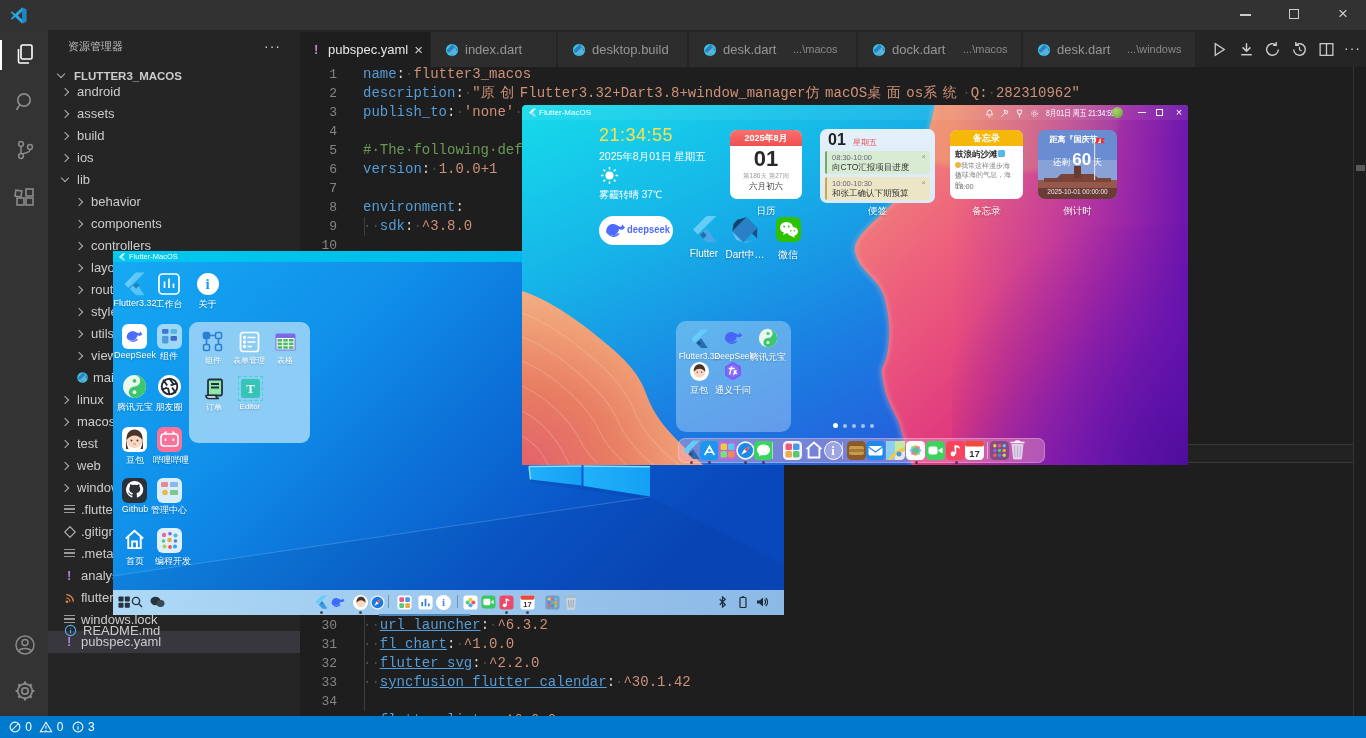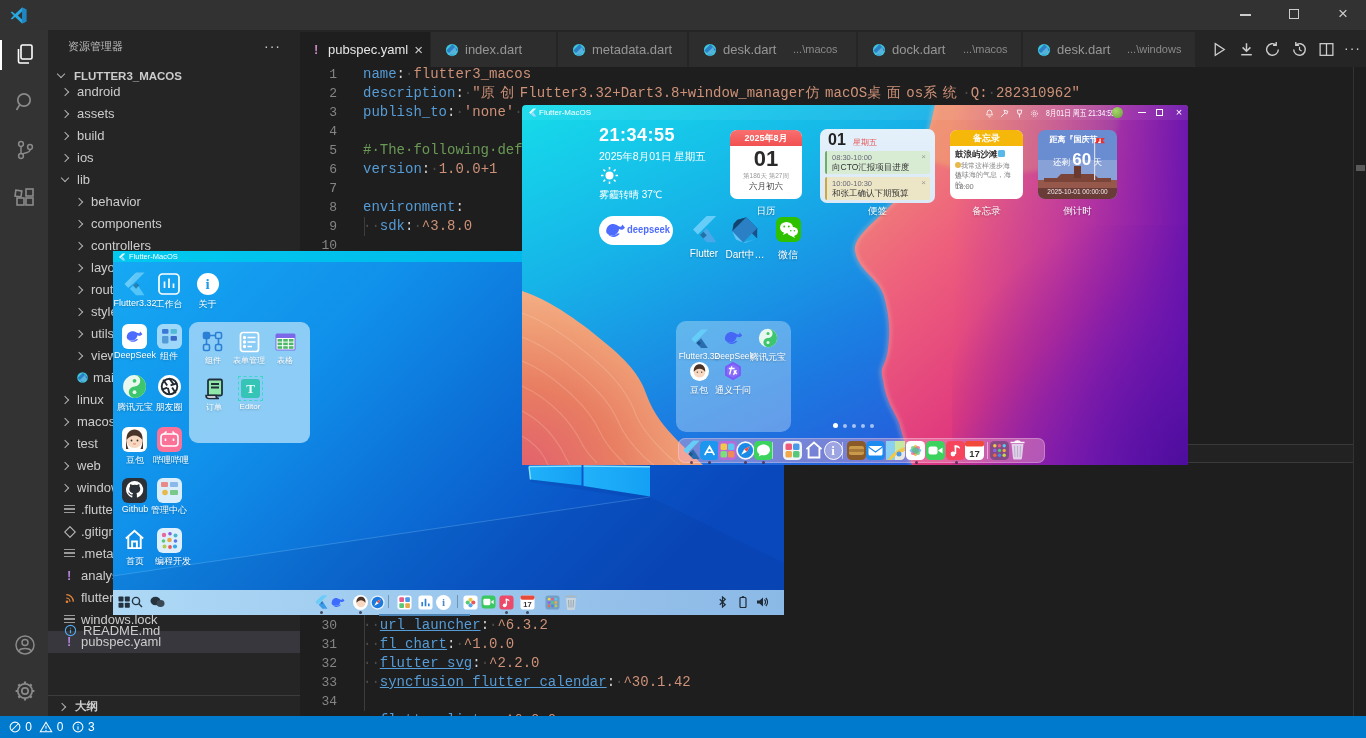--- a/index.html
+++ b/index.html
@@ -217,24 +217,20 @@
       </div>
     <div class="treerow" style="top:620px">
         <svg style="position:absolute;left:16px;top:4px" width="13" height="13" viewBox="0 0 16 16" fill="none" stroke="#52a8e8" stroke-width="1.4">
           <circle cx="8" cy="8" r="6.3"></circle>
           <path d="M8 7.2 V11.5 M8 4.5 V5.5"></path>
         </svg>
         <span style="position:absolute;left:35px">README.md</span>
       </div>
   </div>
 
-  <div class="abs" style="left:48px;top:695px;width:252px;height:21px;border-top:1px solid #3c3c3c;background:#252526">
-    <span class="chev r" style="position:absolute;left:11px;top:8px"></span>
-    <span style="position:absolute;left:27px;top:0;font-size:11.5px;font-weight:bold;color:#cccccc;line-height:21px">大纲</span>
-  </div>
 
   <div class="abs" id="tabbar"></div>
   <div id="tabs">
     <div class="tab active" style="left:300px;width:131px">
         <span style="position:absolute;left:14px;color:#c586c0;font-weight:bold">!</span>
         <span style="position:absolute;left:28px">pubspec.yaml</span>
         <span style="position:absolute;right:7px;color:#cccccc;font-size:15px">×</span>
       </div>
     <div class="tab" style="left:431px;width:126px">
         <svg class="dicon" style="position:absolute;left:14px;top:11px" width="14" height="14" viewBox="0 0 16 16">
@@ -243,21 +239,21 @@
           <path d="M4 12 L11.5 4.5 L13.5 10 L8.5 13.8 Z" fill="#7adcf0" opacity="0.55"></path>
         </svg>
         <span style="position:absolute;left:34px">index.dart</span>
       </div>
     <div class="tab" style="left:558px;width:130px">
         <svg class="dicon" style="position:absolute;left:14px;top:11px" width="14" height="14" viewBox="0 0 16 16">
           <circle cx="8" cy="8" r="7" fill="#3ec6dc"></circle>
           <path d="M1.5 8.5 L8.5 1.5 L14.8 8 L8 14.8 Z" fill="#2b7fc4"></path>
           <path d="M4 12 L11.5 4.5 L13.5 10 L8.5 13.8 Z" fill="#7adcf0" opacity="0.55"></path>
         </svg>
-        <span style="position:absolute;left:34px">metadata.dart</span>
+        <span style="position:absolute;left:34px">desktop.build</span>
       </div>
     <div class="tab" style="left:689px;width:168px">
         <svg class="dicon" style="position:absolute;left:14px;top:11px" width="14" height="14" viewBox="0 0 16 16">
           <circle cx="8" cy="8" r="7" fill="#3ec6dc"></circle>
           <path d="M1.5 8.5 L8.5 1.5 L14.8 8 L8 14.8 Z" fill="#2b7fc4"></path>
           <path d="M4 12 L11.5 4.5 L13.5 10 L8.5 13.8 Z" fill="#7adcf0" opacity="0.55"></path>
         </svg>
         <span style="position:absolute;left:34px">desk.dart</span>
         <span class="sub" style="position:absolute;left:98px">...\macos</span>
       </div>
@@ -725,21 +721,21 @@
     <svg class="abs" style="left:508px;top:3.5px" width="9" height="9" viewBox="0 0 16 16" fill="none" stroke="#fff" stroke-width="1.4">
         <circle cx="8" cy="8" r="2.5"></circle>
         <circle cx="8" cy="8" r="5.5" stroke-dasharray="2.3 2.3"></circle>
       </svg>
     <div class="abs" style="left:524px;top:2.5px;color:#ffffff;font-size:8.5px;line-height:10px;white-space:nowrap;transform:scaleX(0.8);transform-origin:0 50%">8月01日 周五 21:34:55</div>
     <div class="abs" style="left:590px;top:1.5px;width:11px;height:11px;border-radius:50%;background:radial-gradient(circle at 35% 35%, #a8d86a, #6a9a3a);overflow:hidden"></div>
     <div class="abs" style="left:616px;top:7px;width:8px;height:1.4px;background:#ffffff"></div>
     <div class="abs" style="left:634px;top:3.5px;width:7px;height:7px;border:1.2px solid #ffffff"></div>
     <div class="abs" style="left:652px;top:1px;width:10px;height:12px;color:#ffffff;font-size:11px;line-height:12px;text-align:center">×</div>
     <div id="w2widgets">
-      <div class="abs" style="left:77px;top:20px;color:#ffffff;font-size:18px;font-weight:bold;letter-spacing:0.5px">21:34:55</div>
+      <div class="abs" style="left:77px;top:20px;color:#fde047;font-size:18px;font-weight:normal;letter-spacing:0.5px">21:34:55</div>
       <div class="abs" style="left:77px;top:45px;color:#fff;font-size:10.5px">2025年8月01日 星期五</div>
       <svg class="abs" style="left:78px;top:61px" width="19" height="19" viewBox="0 0 20 20">
           <circle cx="10" cy="10" r="4.2" fill="#ffffff"></circle>
           <g stroke="#ffffff" stroke-width="1.6">
             <path d="M10 1 V3.6 M10 16.4 V19 M1 10 H3.6 M16.4 10 H19 M3.6 3.6 L5.5 5.5 M14.5 14.5 L16.4 16.4 M16.4 3.6 L14.5 5.5 M5.5 14.5 L3.6 16.4"></path>
           </g>
         </svg>
       <div class="abs" style="left:77px;top:83px;color:#fff;font-size:10px">雾霾转晴 37℃</div>
 
       <div class="abs" style="left:208px;top:25px;width:72px;height:69px;border-radius:7px;background:#ffffff;overflow:hidden">

